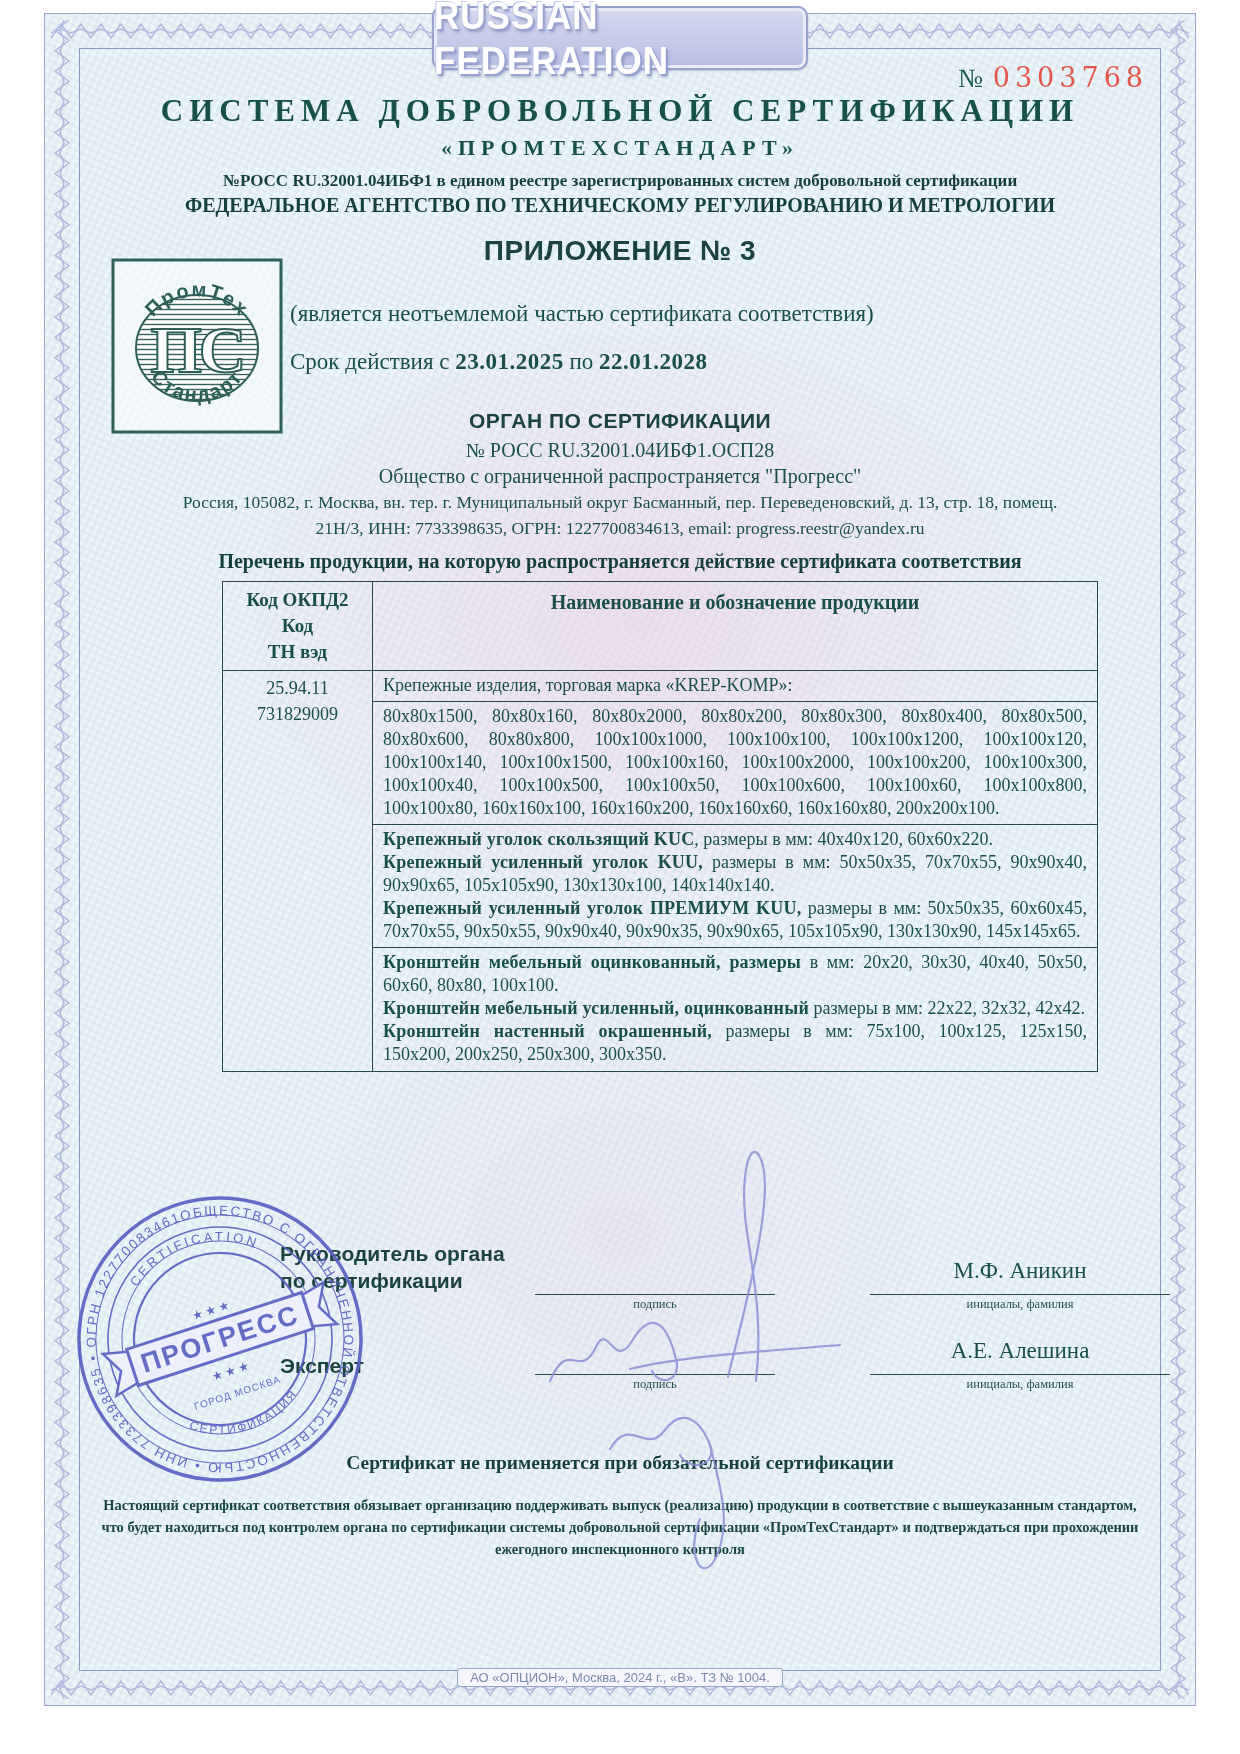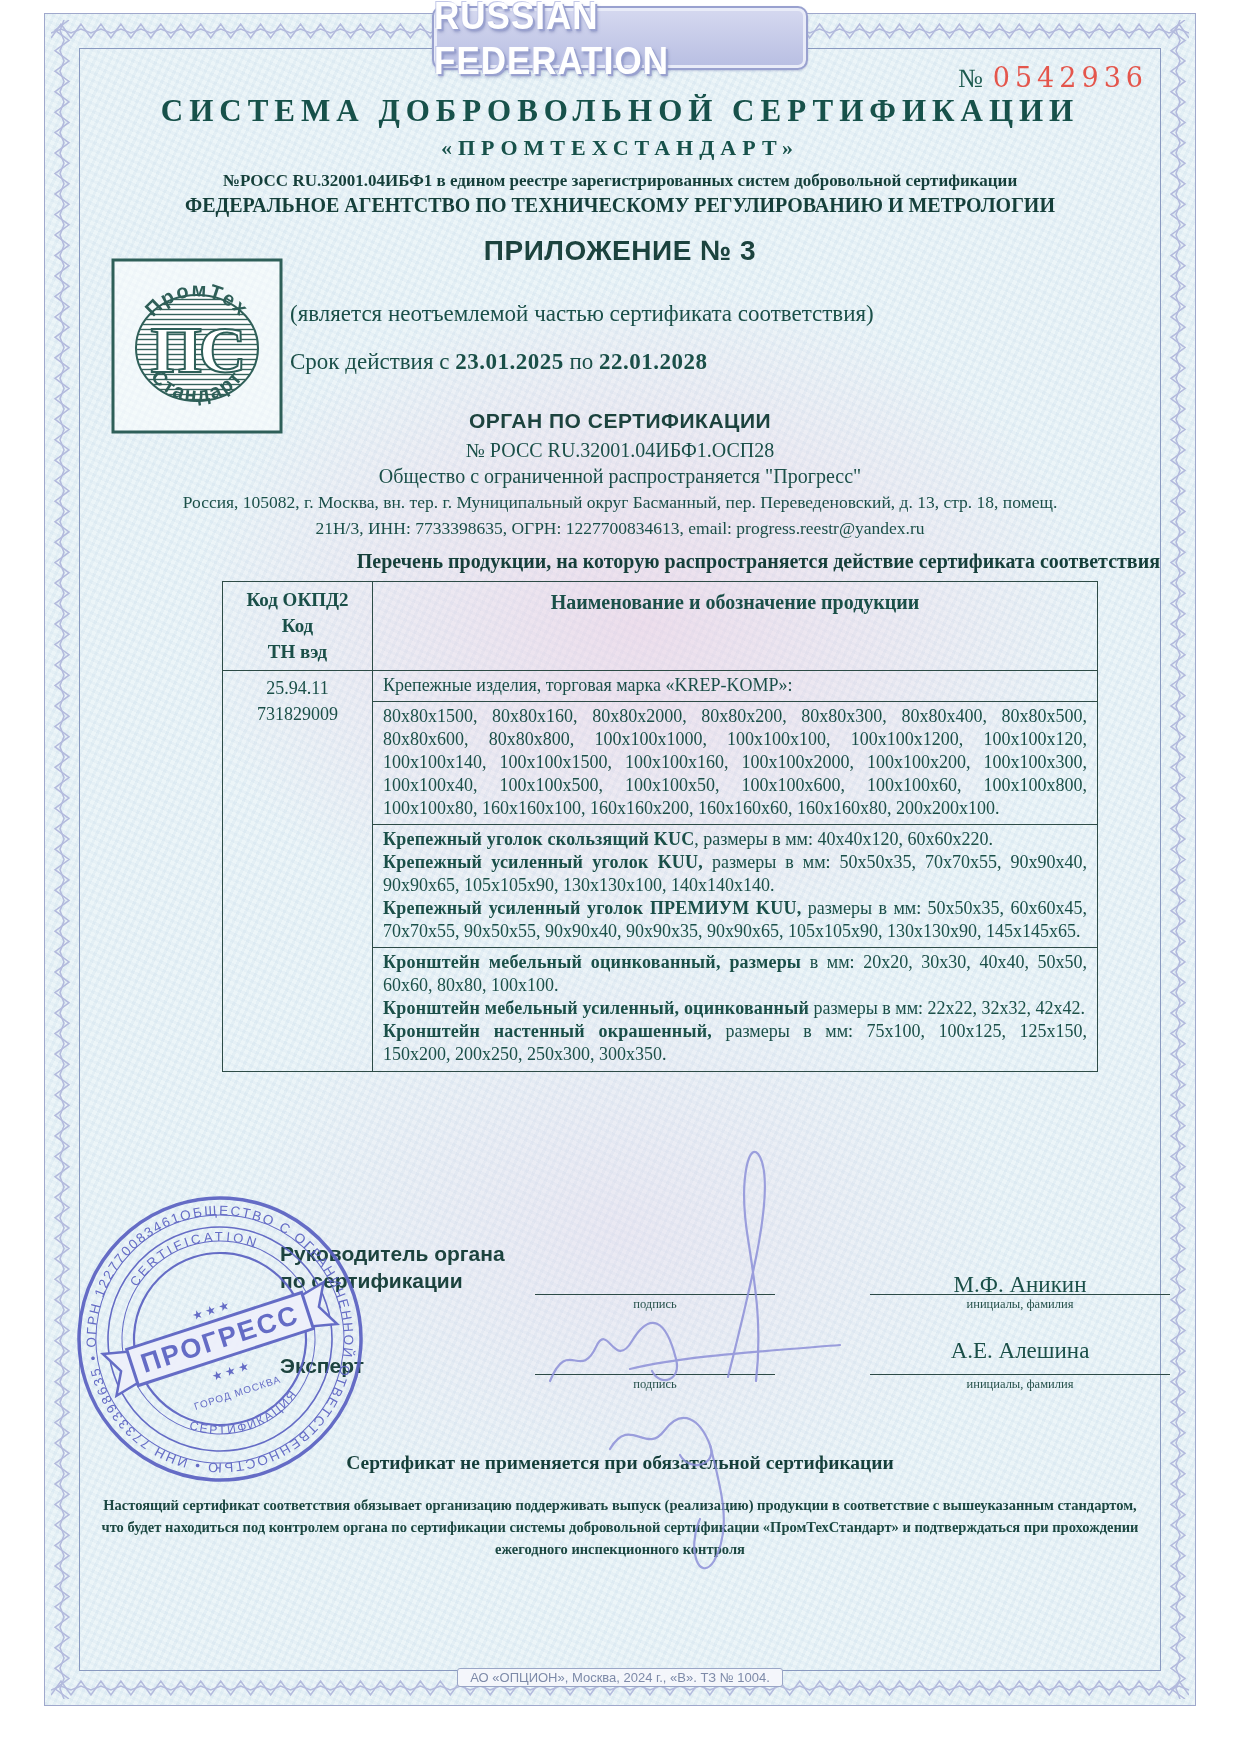--- a/index.html
+++ b/index.html
@@ -41,21 +41,21 @@
   .appendix{font-family:"Liberation Sans",sans-serif;font-size:28px;font-weight:bold;color:#1c433e;
             letter-spacing:.5px;margin-top:18px;}
   .ref-block{margin-left:210px;width:840px;margin-top:30px;font-size:23px;line-height:34px;}
   .validity{margin-top:14px;font-size:23px;}
   .validity b{letter-spacing:.5px;}
   .org-title{font-family:"Liberation Sans",sans-serif;font-size:21px;font-weight:bold;color:#1c433e;
              margin-top:30px;letter-spacing:.5px;}
   .org-num{font-size:20px;margin-top:6px;}
   .org-company{font-size:20px;margin-top:3px;}
   .org-addr{font-size:17.5px;margin-top:3px;line-height:23px;}
-  .plist-heading{font-size:20px;font-weight:bold;margin-top:10px;color:#153f3a;text-align:right;}
+  .plist-heading{font-size:20px;font-weight:bold;margin-top:10px;color:#153f3a;}
   
   .ptable{margin:8px 0 0 142px;width:874px;border:1.5px solid #2d4b46;display:grid;
           grid-template-columns:150px 1fr;font-size:18px;line-height:1.28;}
   .th{border-bottom:1.5px solid #2d4b46;}
   .c1{border-right:1.5px solid #2d4b46;text-align:center;}
   .th.c1{padding:5px 4px;font-weight:bold;font-size:19px;line-height:26px;}
   .th.c2{padding:8px 10px 5px;font-weight:bold;font-size:20px;text-align:center;}
   .codes{padding-top:4px;line-height:26px;}
   .rows .rw{border-bottom:1.5px solid #2d4b46;padding:3px 10px 4px;}
   .rows .rw:last-child{border-bottom:none;}
@@ -64,21 +64,21 @@
   
   .sig-area{position:relative;height:330px;font-size:21px;}
   .role{position:absolute;font-family:"Liberation Sans",sans-serif;font-weight:bold;color:#1c433e;line-height:27px;}
   .role.r1{left:200px;top:168px;}
   .role.r2{left:200px;top:280px;}
   .sline{position:absolute;border-top:1.5px solid #2c4a46;text-align:center;}
   .sline .lbl{display:block;font-size:12.5px;color:#27524c;padding-top:2px;}
   .sl1{left:455px;top:222px;width:240px;}
   .sl2{left:455px;top:302px;width:240px;}
   .nm{position:absolute;text-align:center;font-size:23px;color:#1a4f48;}
-  .nm1{left:790px;top:200px;width:300px;}
+  .nm1{left:790px;top:186px;width:300px;}
   .nm2{left:790px;top:266px;width:300px;}
   .nl1{left:790px;top:222px;width:300px;}
   .nl2{left:790px;top:302px;width:300px;}
   .sigink{position:absolute;z-index:3;pointer-events:none;}
   
   .restriction{font-size:19.5px;font-weight:bold;margin-top:50px;color:#153f3a;}
   .finenote{margin:20px auto 0;width:1040px;font-size:14.5px;font-weight:bold;line-height:22px;
             text-align:center;color:#1b4741;}
   .printinfo{position:absolute;top:1668px;left:0;width:100%;text-align:center;z-index:6;}
   .printinfo span{display:inline-block;background:#f4f6fb;border:1px solid #9aa6c6;border-radius:3px;
@@ -251,20 +251,20 @@
 
       </div>
     </div>
   </div>
 
   <div class="banner">
     <span>RUSSIAN FEDERATION</span>
   </div>
 
   <div class="serial">
-    <span class="num-sign">№</span><span class="num-val">0542936</span>
+    <span class="num-sign">№</span><span class="num-val">0303768</span>
   </div>
 
   <div class="printinfo">
     <span>АО «ОПЦИОН», Москва, 2024 г., «В». ТЗ № 1004.</span>
   </div>
 
 </div>
 
 </body></html>

